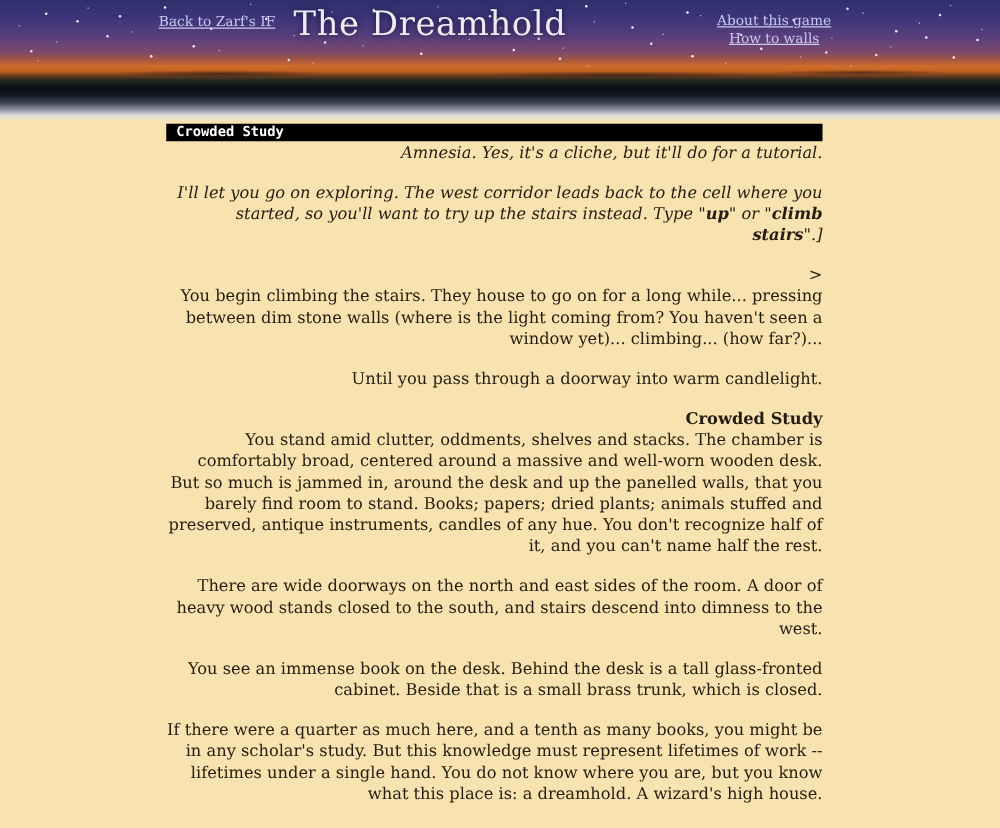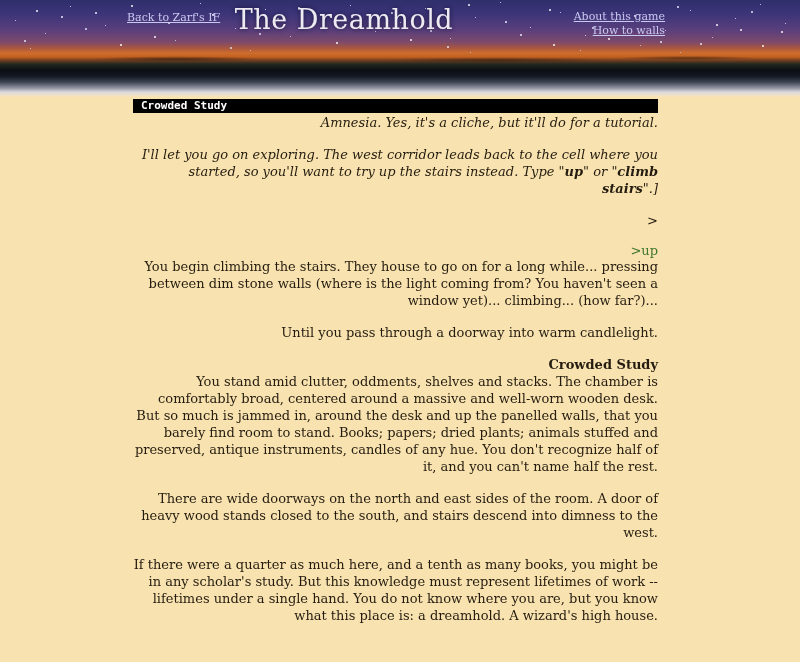--- a/index.html
+++ b/index.html
@@ -47,21 +47,21 @@
     opacity:.85;}
   .banner-title{
     position:absolute;top:4px;left:0;width:688px;margin:0;
     text-align:center;font-size:27px;font-weight:normal;
     color:#eeeaf2;text-shadow:0 0 5px rgba(10,10,40,.8);
     letter-spacing:.5px;
   }
   .banner a{color:#c9c9f2;text-decoration:underline;font-size:11px;cursor:pointer;}
   .link-back{position:absolute;left:127px;top:11px;}
   .nav-right{position:absolute;right:135px;top:10px;text-align:right;line-height:14px;}
-  .nav-right a{display:block;}
+  .nav-right a{display:block;text-align:center;}
   
   .game-column{margin-left:133px;width:525px;}
   .status-bar{
     margin-top:2px;width:525px;box-sizing:border-box;height:14px;
     background:#000;color:#fff;
     font-family:"DejaVu Sans Mono","Liberation Mono",monospace;
     font-weight:bold;font-size:11px;line-height:14px;padding-left:8px;
     letter-spacing:0;
   }
   .transcript{font-size:13px;line-height:17px;}
@@ -89,22 +89,22 @@
 </div>
 
 <div class="game-column">
   <div class="status-bar">
     <span>Crowded Study</span>
   </div>
   <div class="transcript">
     <p class="italic first">Amnesia. Yes, it's a cliche, but it'll do for a tutorial.</p>
     <p class="italic"><span>I'll let you go on exploring. The west corridor leads back to the cell where you started, so you'll want to try up the stairs instead. Type "</span><b>up</b><span>" or "</span><b>climb stairs</b><span>".]</span></p>
     <p>&gt;</p>
-    <p class="cmd">&gt;up</p>
     <p class="attached">You begin climbing the stairs. They house to go on for a long while... pressing between dim stone walls (where is the light coming from? You haven't seen a window yet)... climbing... (how far?)...</p>
     <p>Until you pass through a doorway into warm candlelight.</p>
     <p class="room-heading">Crowded Study</p>
     <p class="attached">You stand amid clutter, oddments, shelves and stacks. The chamber is comfortably broad, centered around a massive and well-worn wooden desk. But so much is jammed in, around the desk and up the panelled walls, that you barely find room to stand. Books; papers; dried plants; animals stuffed and preserved, antique instruments, candles of any hue. You don't recognize half of it, and you can't name half the rest.</p>
     <p>There are wide doorways on the north and east sides of the room. A door of heavy wood stands closed to the south, and stairs descend into dimness to the west.</p>
+    <p>You see an immense book on the desk. Behind the desk is a tall glass-fronted cabinet. Beside that is a small brass trunk, which is closed.</p>
     <p>If there were a quarter as much here, and a tenth as many books, you might be in any scholar's study. But this knowledge must represent lifetimes of work -- lifetimes under a single hand. You do not know where you are, but you know what this place is: a dreamhold. A wizard's high house.</p>
 
   </div>
 </div>
 
 </body></html>

